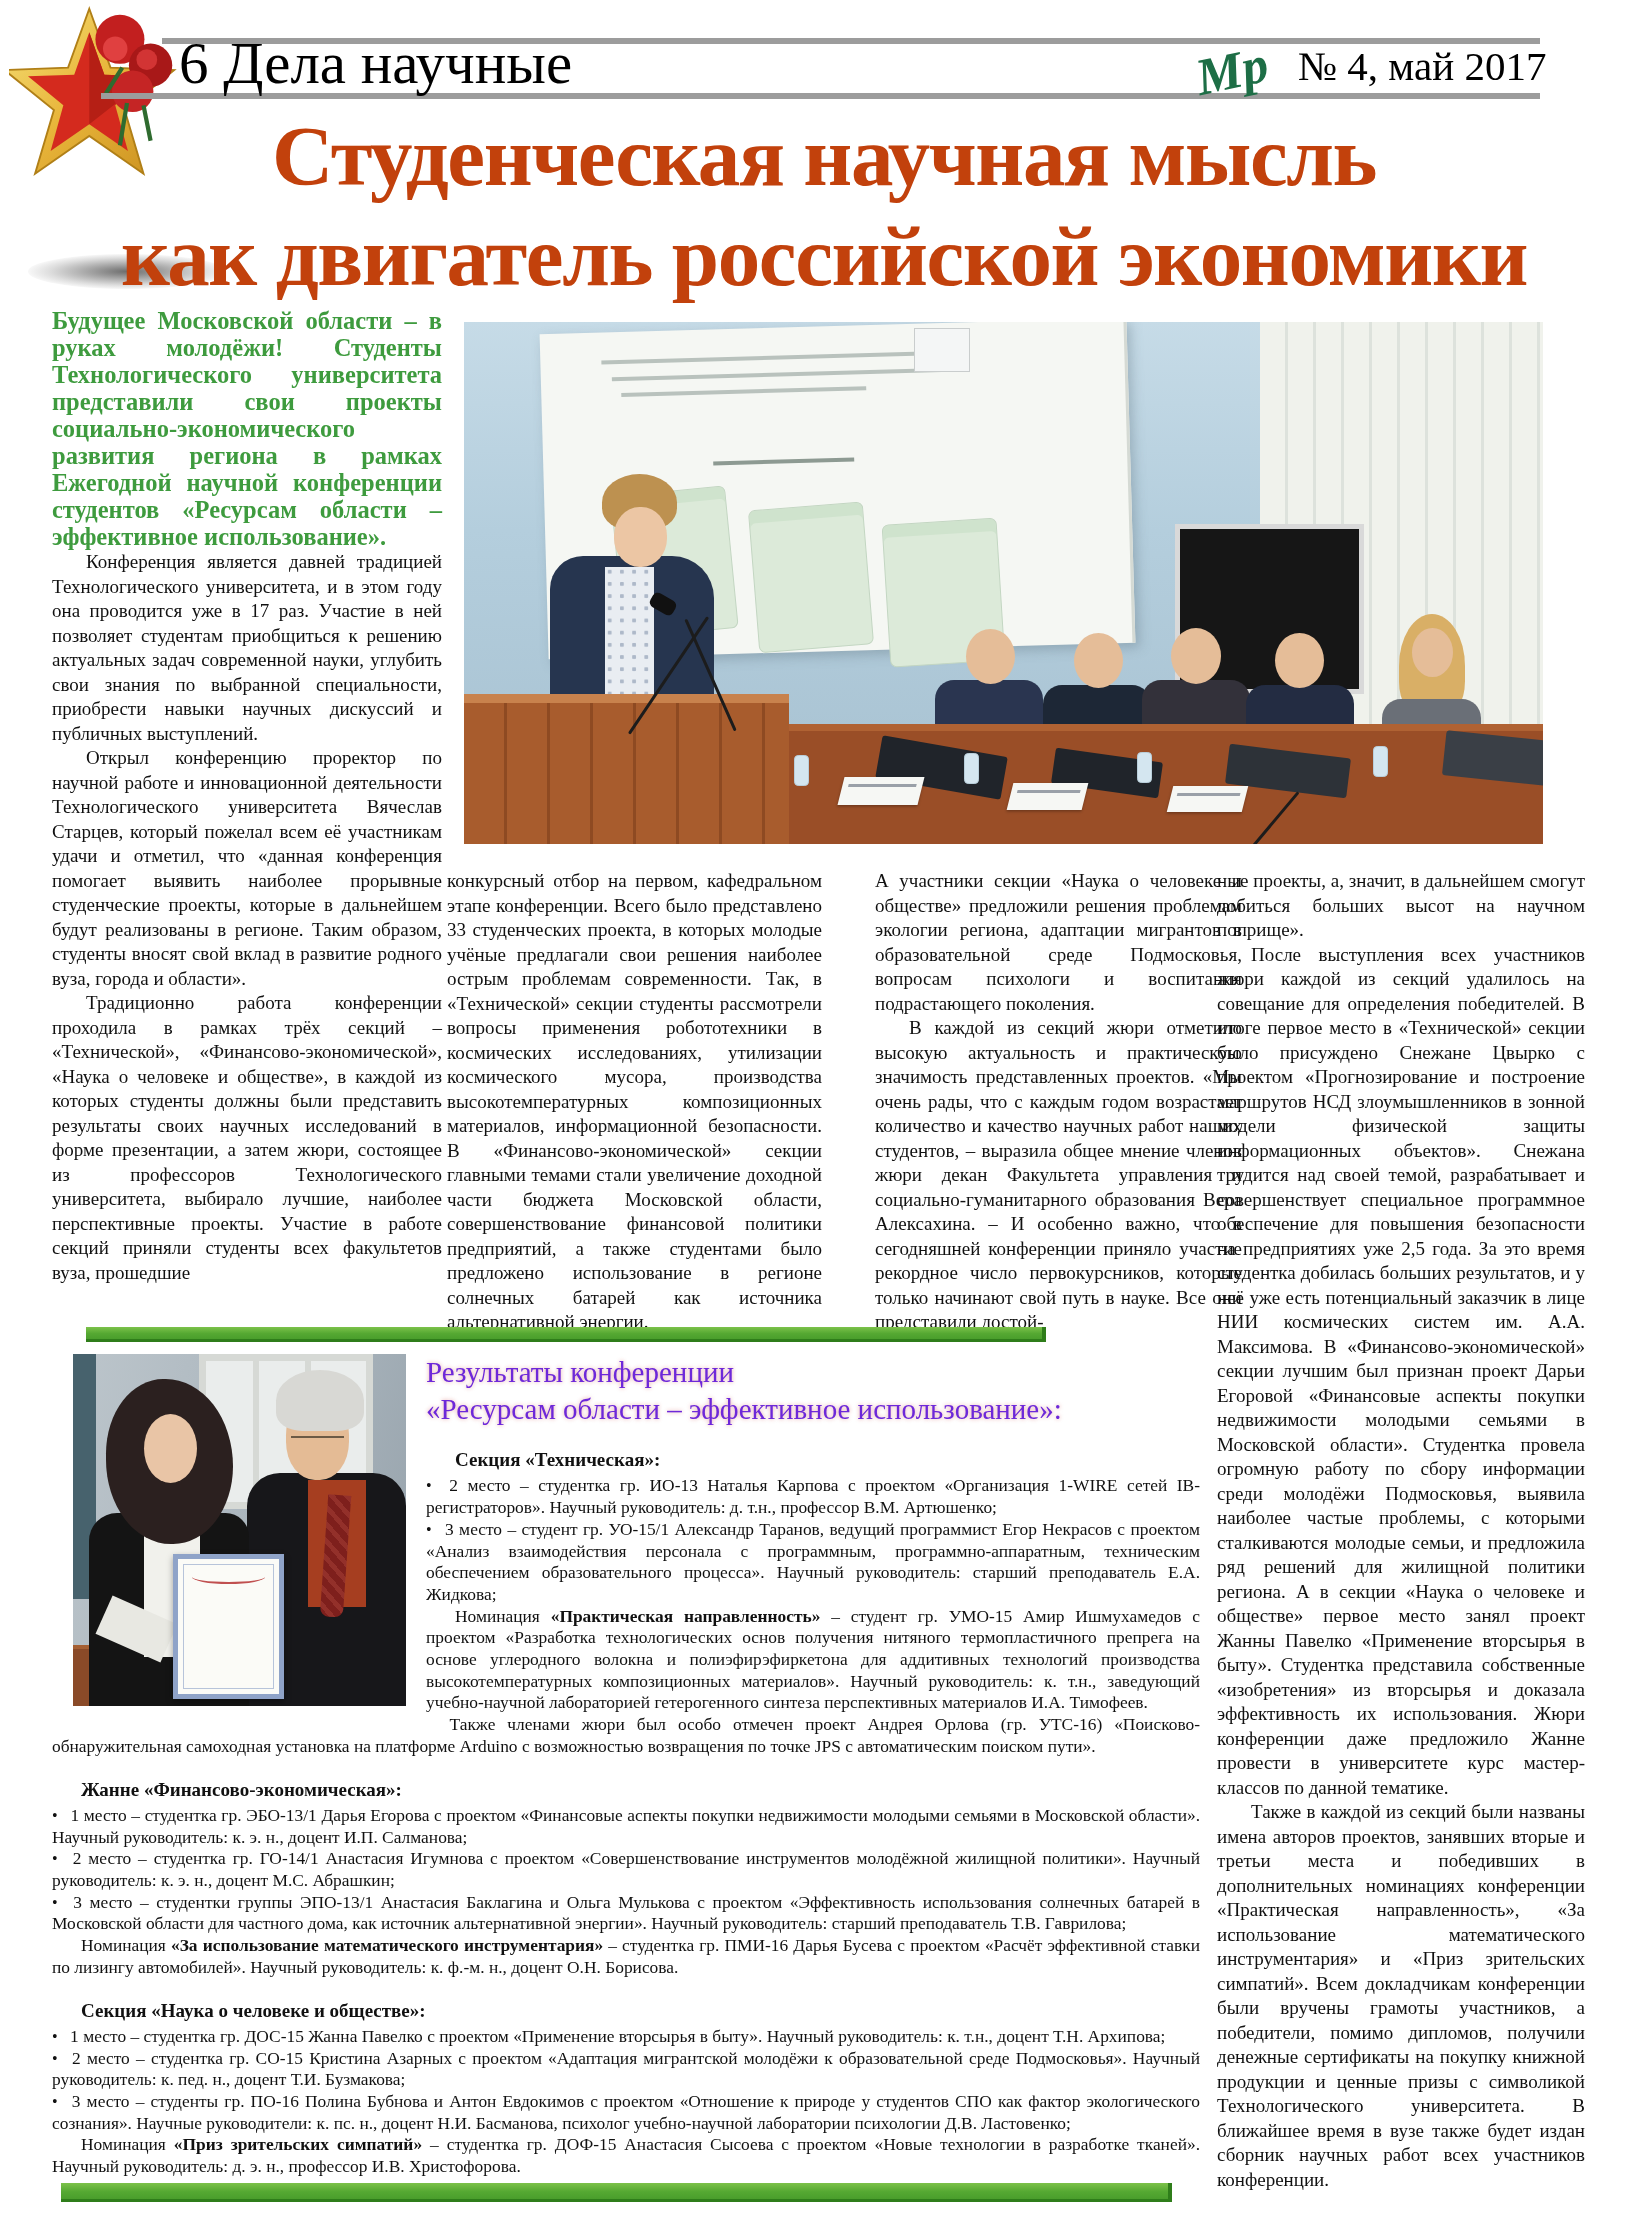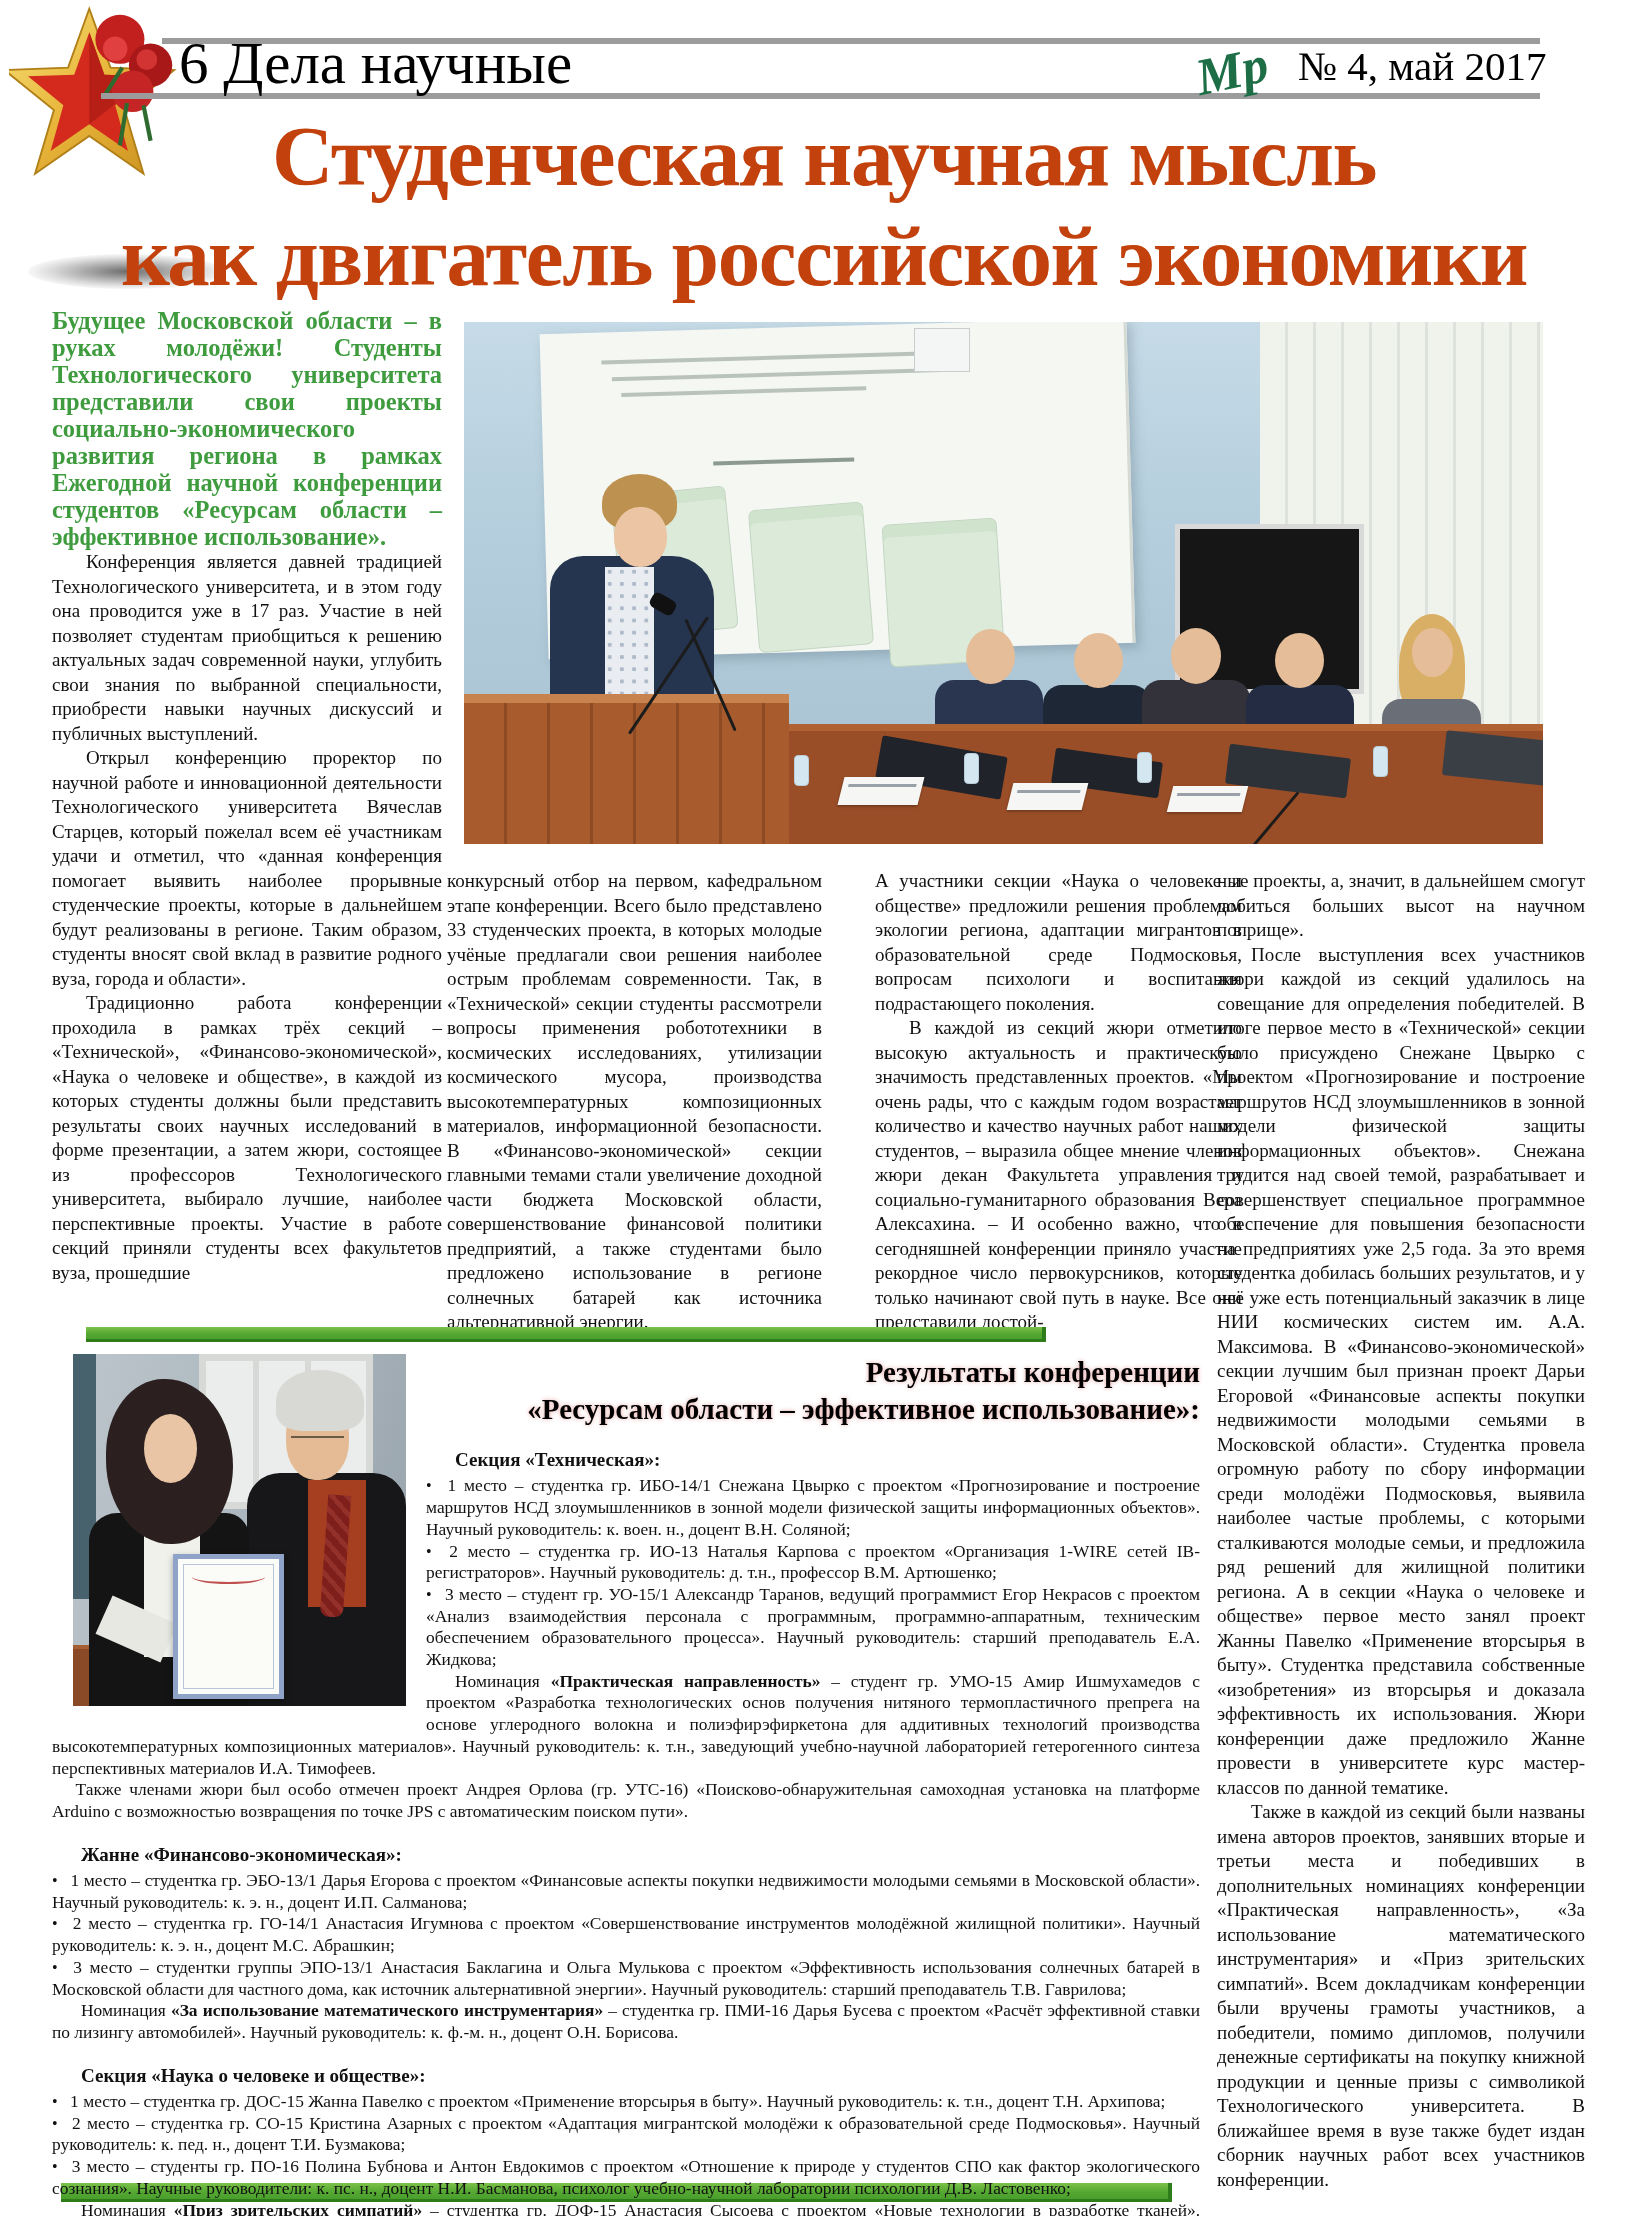--- a/index.html
+++ b/index.html
@@ -29,21 +29,21 @@
   .body-p{margin:0;font-size:19px;line-height:24.5px;text-indent:34px;}
   .body-p.noind{text-indent:0;}
   
   .greenbar{position:absolute;background:linear-gradient(180deg,#7cc24a 0%,#55a832 55%,#4a9e2c 100%);
             border-bottom:3.8px solid #2f7d1a;border-right:4.7px solid #2f7d1a;}
   #bar-mid{left:86px;top:1327px;width:956px;height:12.2px;}
   #bar-bottom{left:61px;top:2183px;width:1107px;height:16px;}
   
   #results{position:absolute;left:52px;top:1354px;width:1148px;text-align:justify;}
   #award-photo{float:left;width:333px;height:352px;margin:0 20px 11.3px 21px;position:relative;overflow:hidden;}
-  .res-title{margin:0 0 12.2px 0;text-align:right;color:#000000;font-weight:bold;
+  .res-title{margin:0 0 12.2px 0;text-align:left;color:#6d28d9;font-weight:normal;
              font-size:29px;line-height:37px;text-shadow:0 0 4.2px rgba(195,30,30,.4);}
   .res-heading{margin:21px 0 4.7px 0;font-weight:bold;font-size:19px;line-height:21.7px;text-indent:29px;}
   .res-bullet,.res-para,.res-nomination{margin:0;font-size:17.4px;line-height:21.7px;}
   .res-para{text-indent:23.5px;}
   .res-nomination{text-indent:29px;}
   .res-bullet .blt{font-size:16px;padding-right:8.5px;}
   
   #conference-photo{position:absolute;left:464px;top:322px;width:1079px;height:522px;overflow:hidden;}
   .abs{position:absolute;}
   .p1-wall{inset:0;background:linear-gradient(180deg,#c6dbe7 0%,#b4cedd 40%,#a6c0d0 100%);}
@@ -232,21 +232,20 @@
       <div class="abs p2-w-face"></div>
       <div class="abs p2-cert">
           <i></i>
           <b></b>
         </div>
     </div>
     <p class="res-title" style="margin-bottom:0;">Результаты конференции</p>
     <p class="res-title">«Ресурсам области – эффективное использование»:</p>
     <div>
         <p class="res-heading">Секция «Техническая»:</p>
-        <p class="res-bullet"><span class="blt">•  </span>1 место – студентка гр. ИБО-14/1 Снежана Цвырко с проектом «Прогнозирование и построение маршрутов НСД злоумышленников в зонной модели физической защиты информационных объектов». Научный руководитель: к. воен. н., доцент В.Н. Соляной;</p>
         <p class="res-bullet"><span class="blt">•  </span>2 место – студентка гр. ИО-13 Наталья Карпова с проектом «Организация 1-WIRE сетей IB-регистраторов». Научный руководитель: д. т.н., профессор В.М. Артюшенко;</p>
         <p class="res-bullet"><span class="blt">•  </span>3 место – студент гр. УО-15/1 Александр Таранов, ведущий программист Егор Некрасов с проектом «Анализ взаимодействия персонала с программным, программно-аппаратным, техническим обеспечением образовательного процесса». Научный руководитель: старший преподаватель Е.А. Жидкова;</p>
         <p class="res-nomination">Номинация <b>«Практическая направленность»</b> – студент гр. УМО-15 Амир Ишмухамедов с проектом «Разработка технологических основ получения нитяного термопластичного препрега на основе углеродного волокна и полиэфирэфиркетона для аддитивных технологий производства высокотемпературных композиционных материалов». Научный руководитель: к. т.н., заведующий учебно-научной лабораторией гетерогенного синтеза перспективных материалов И.А. Тимофеев.</p>
         <p class="res-para">Также членами жюри был особо отмечен проект Андрея Орлова (гр. УТС-16) «Поисково-обнаружительная самоходная установка на платформе Arduino с возможностью возвращения по точке JPS с автоматическим поиском пути».</p>
         <p class="res-heading">Жанне «Финансово-экономическая»:</p>
         <p class="res-bullet"><span class="blt">•  </span>1 место – студентка гр. ЭБО-13/1 Дарья Егорова с проектом «Финансовые аспекты покупки недвижимости молодыми семьями в Московской области». Научный руководитель: к. э. н., доцент И.П. Салманова;</p>
         <p class="res-bullet"><span class="blt">•  </span>2 место – студентка гр. ГО-14/1 Анастасия Игумнова с проектом «Совершенствование инструментов молодёжной жилищной политики». Научный руководитель: к. э. н., доцент М.С. Абрашкин;</p>
         <p class="res-bullet"><span class="blt">•  </span>3 место – студентки группы ЭПО-13/1 Анастасия Баклагина и Ольга Мулькова с проектом «Эффективность использования солнечных батарей в Московской области для частного дома, как источник альтернативной энергии». Научный руководитель: старший преподаватель Т.В. Гаврилова;</p>
         <p class="res-nomination">Номинация <b>«За использование математического инструментария»</b> – студентка гр. ПМИ-16 Дарья Бусева с проектом «Расчёт эффективной ставки по лизингу автомобилей». Научный руководитель: к. ф.-м. н., доцент О.Н. Борисова.</p>
         <p class="res-heading">Секция «Наука о человеке и обществе»:</p>

